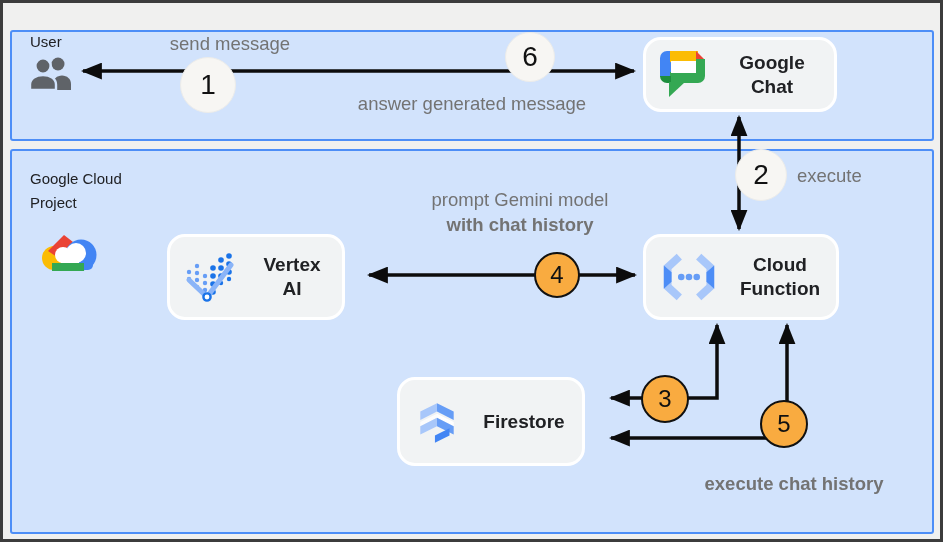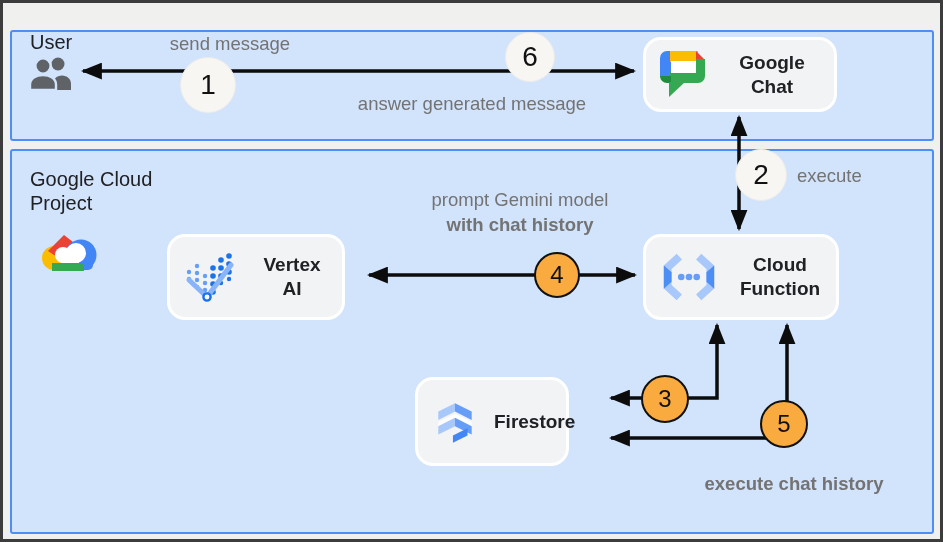--- a/index.html
+++ b/index.html
@@ -16,21 +16,21 @@
   .section-gcp{left:7px;top:146px;width:924px;height:385px;}
   .wires{position:absolute;left:0;top:0;width:943px;height:542px;pointer-events:none;}
   .node{
     position:absolute;box-sizing:border-box;display:flex;align-items:center;
     background:#f1f3f4;border:3px solid #ffffff;border-radius:18px;
     padding:0 10px 0 12px;gap:14px;
   }
   .node .nlabel{
     flex:1;text-align:center;font-weight:700;font-size:19px;line-height:24px;color:#202124;
   }
-  .seclabel{position:absolute;font-size:20px;line-height:24px;font-weight:500;color:#202124;}
+  .seclabel{position:absolute;font-size:15px;line-height:24px;font-weight:500;color:#202124;}
   .elabel{position:absolute;font-size:18.5px;line-height:25px;color:#737373;white-space:nowrap;}
   .elabel.center{width:300px;text-align:center;white-space:normal;}
   .w500{font-weight:500;}
   .w700{font-weight:700;text-align:center;}
   .step{
     position:absolute;display:flex;align-items:center;justify-content:center;
     border-radius:50%;color:#111;box-sizing:border-box;
   }
   .step.white{background:#f7f6f3;border:1px solid #ececea;font-size:28px;font-weight:400;}
   .step.orange{background:#f9ab40;border:2px solid #111;font-size:24px;font-weight:500;}
@@ -151,21 +151,21 @@
         <circle cx="32" cy="26" r="3.4"></circle>
         <circle cx="40" cy="26" r="3.4"></circle>
       </g>
     </svg>
     <div class="nlabel">
       <div>Cloud</div>
       <div>Function</div>
     </div>
   </div>
 
-  <div class="node" style="left:412px;top:374px;width:154px;height:89px;">
+  <div class="node" style="left:394px;top:374px;width:188px;height:89px;">
     <svg class="icon" width="50" height="50" viewBox="0 0 48 48">
       <polygon points="8,14 24,6 24,14 8,22" fill="#a8c7fa"></polygon>
       <polygon points="24,6 40,14 40,22 24,14" fill="#669df6"></polygon>
       <polygon points="8,24 24,16 24,20 8,28" fill="#fdfdfd"></polygon>
       <polygon points="24,16 40,24 40,28 24,20" fill="#ffffff"></polygon>
       <polygon points="8,28 24,20 24,28 8,36" fill="#a8c7fa"></polygon>
       <polygon points="24,20 40,28 40,36 24,28" fill="#669df6"></polygon>
       <polygon points="22,37 36,30 36,37 22,44" fill="#4285f4"></polygon>
     </svg>
     <div class="nlabel">Firestore</div>

